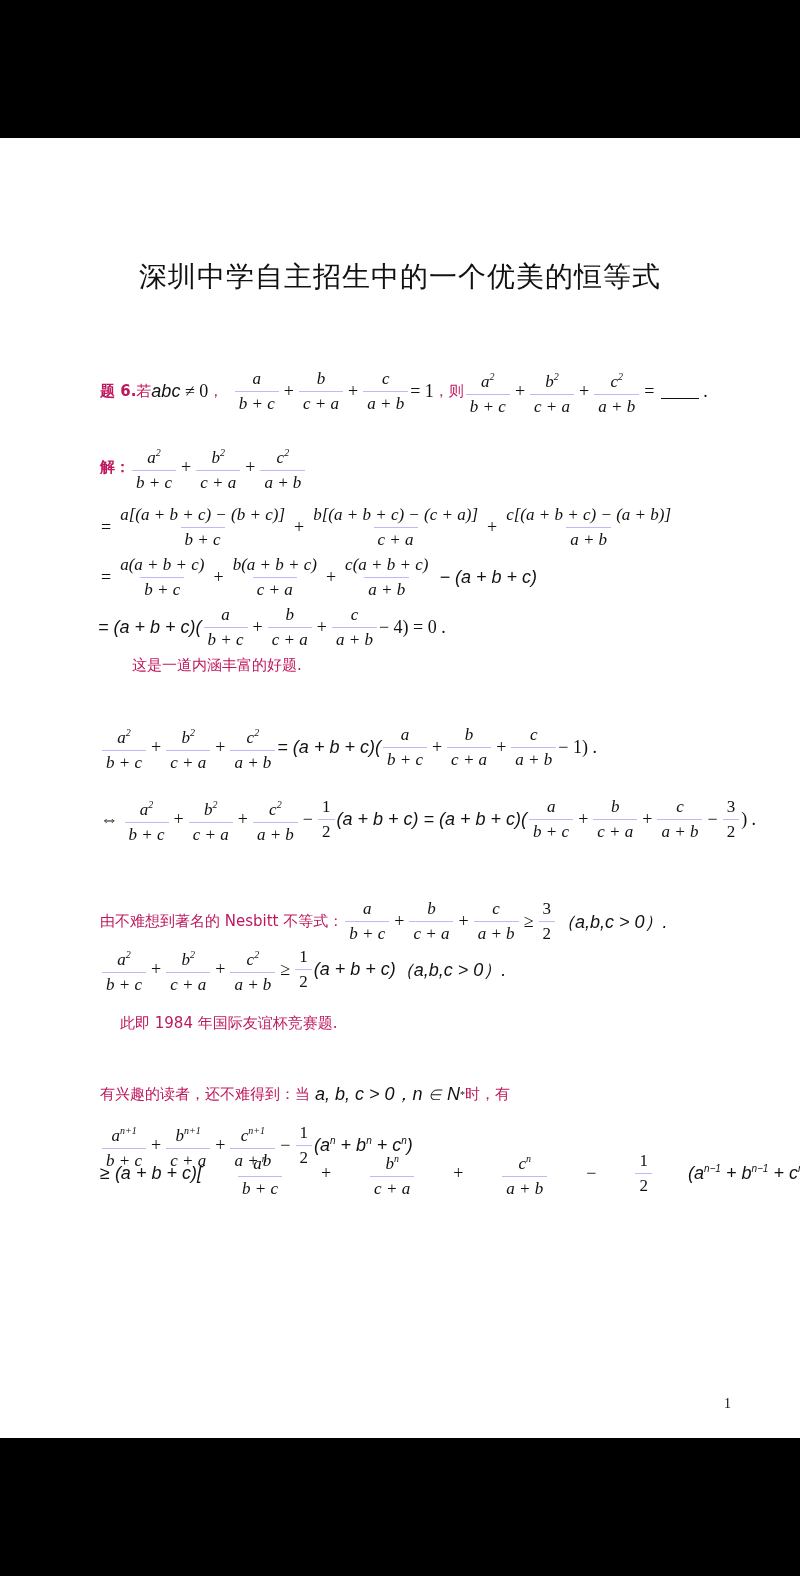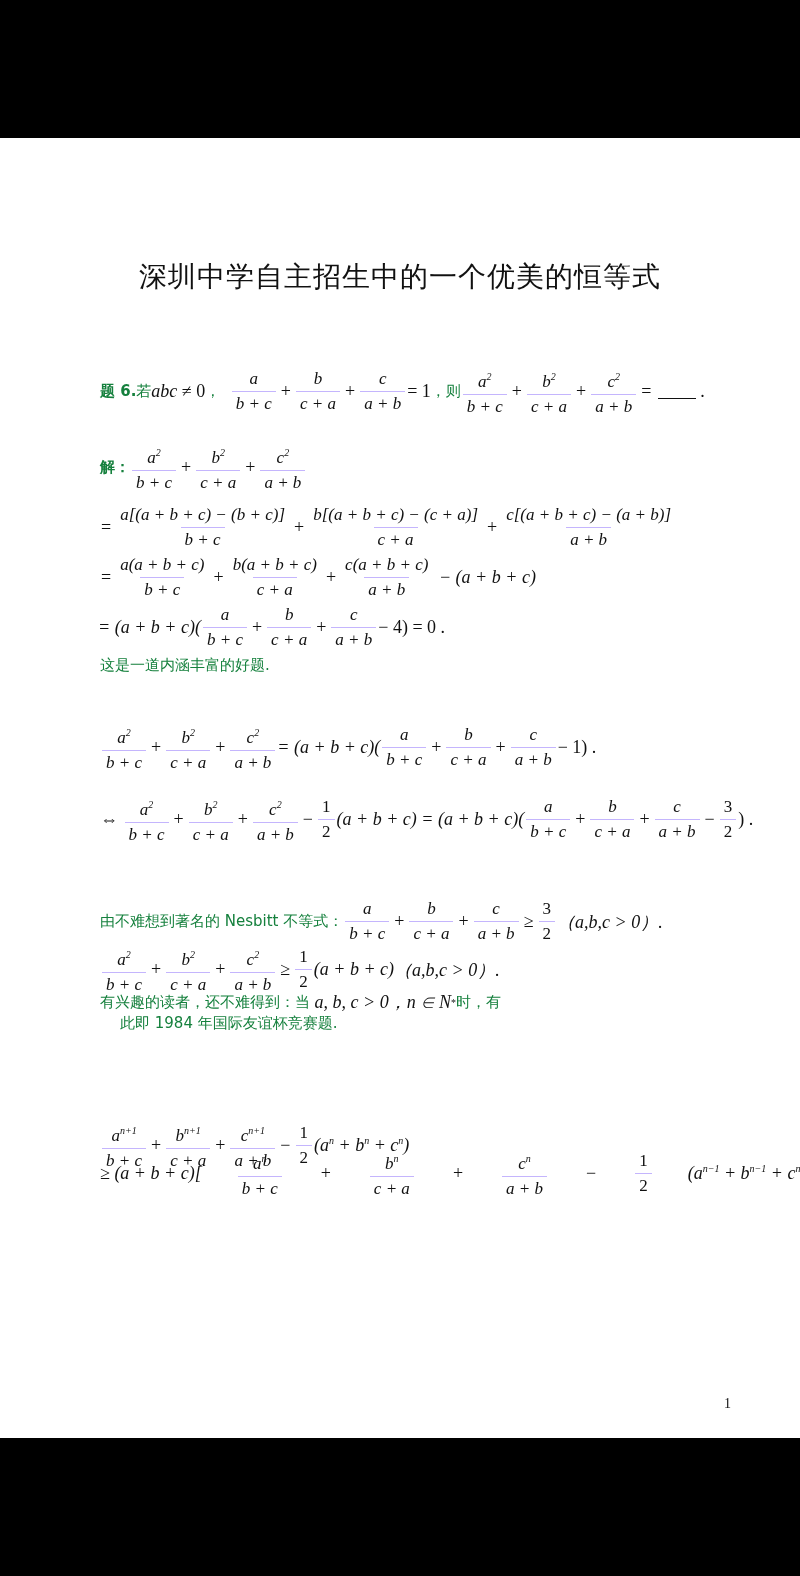--- a/index.html
+++ b/index.html
@@ -2,23 +2,23 @@
 <html><head>
 <meta charset="utf-8">
 <style>
   html, body { margin:0; padding:0; }
   body { width:800px; height:1576px; background:#000; position:relative; overflow:hidden;
          font-family:"Liberation Serif","DejaVu Serif",serif; color:#111; }
   .page { position:absolute; left:0; top:138px; width:800px; height:1300px; background:#fff;padding-left:43px; }
   .title { position:absolute; left:0; width:800px; top:120px; text-align:center;
            font-size:28px; letter-spacing:1px; font-family:"DejaVu Serif","Liberation Serif",serif; }
   .line { position:absolute; left:100px; white-space:nowrap; font-size:17px; display:flex; align-items:center; }
-  .cn { font-family:"DejaVu Sans","Liberation Sans",sans-serif; font-size:15px; color:#15803d; }
+  .cn { font-family:"DejaVu Sans","Liberation Sans",sans-serif; font-size:15px; color:#be185d; }
   .bold { font-weight:bold; }
-  .m { font-style:italic; font-family:Liberation Serif, serif; font-size:18px; }
+  .m { font-style:italic; font-family:Liberation Sans, sans-serif; font-size:18px; }
   .r { font-style:normal; font-family:"Liberation Serif",serif; font-size:18px; }
   .frac { display:inline-flex; flex-direction:column; align-items:center; vertical-align:middle; margin:0 2px; }
   .frac .num { padding:0 4px 1px; font-style:italic; font-size:17px; line-height:22px; }
   .frac .den { border-top:1px solid #c4b5fd; padding:1px 4px 0; font-style:italic; font-size:17px; line-height:22px; }
   .op { margin:0 3px; font-size:18px; }
   sup { font-size:10px; }
   .blank { display:inline-block; width:38px; border-bottom:1px solid #111; margin:0 4px; height:14px; }
   .pagenum { position:absolute; left:724px; top:1258px; font-size:14px; }
 </style>
 </head>
@@ -137,21 +137,21 @@
         <span class="den">c + a</span>
       </span>
       <span class="op">+</span>
     <span class="frac">
         <span class="num">c</span>
         <span class="den">a + b</span>
       </span>
     <span class="r">− 4) = 0 .</span>
   </div>
 
-  <div class="line cn" style="top:518px;">这是一道内涵丰富的好题.</div>
+  <div class="line cn" style="top:518px;margin-left:32px;">这是一道内涵丰富的好题.</div>
 
   <div class="line" style="top:584px;">
     <span class="frac">
         <span class="num">a<sup>2</sup></span>
         <span class="den">b + c</span>
       </span>
       <span class="op">+</span>
     <span class="frac">
         <span class="num">b<sup>2</sup></span>
         <span class="den">c + a</span>
@@ -267,21 +267,21 @@
     <span class="frac">
         <span class="num" style="font-style:normal">1</span>
         <span class="den" style="font-style:normal">2</span>
       </span>
     <span class="m">(a + b + c)</span>
     <span class="m">（a,b,c &gt; 0）.</span>
   </div>
 
   <div class="line cn" style="top:876px;margin-left:20px;">此即 1984 年国际友谊杯竞赛题.</div>
 
-  <div class="line" style="top:852px;">
+  <div class="line" style="top:944px;">
     <span class="cn">有兴趣的读者，还不难得到：当</span>
     <span class="m">&nbsp;a, b, c &gt; 0</span>
     <span class="m">，n ∈ N</span>
       <sup>*</sup>
     <span class="cn">时，有</span>
   </div>
 
   <div class="line" style="top:954px;margin-top:28px;">
     <span class="frac">
         <span class="num">a<sup>n+1</sup></span>

